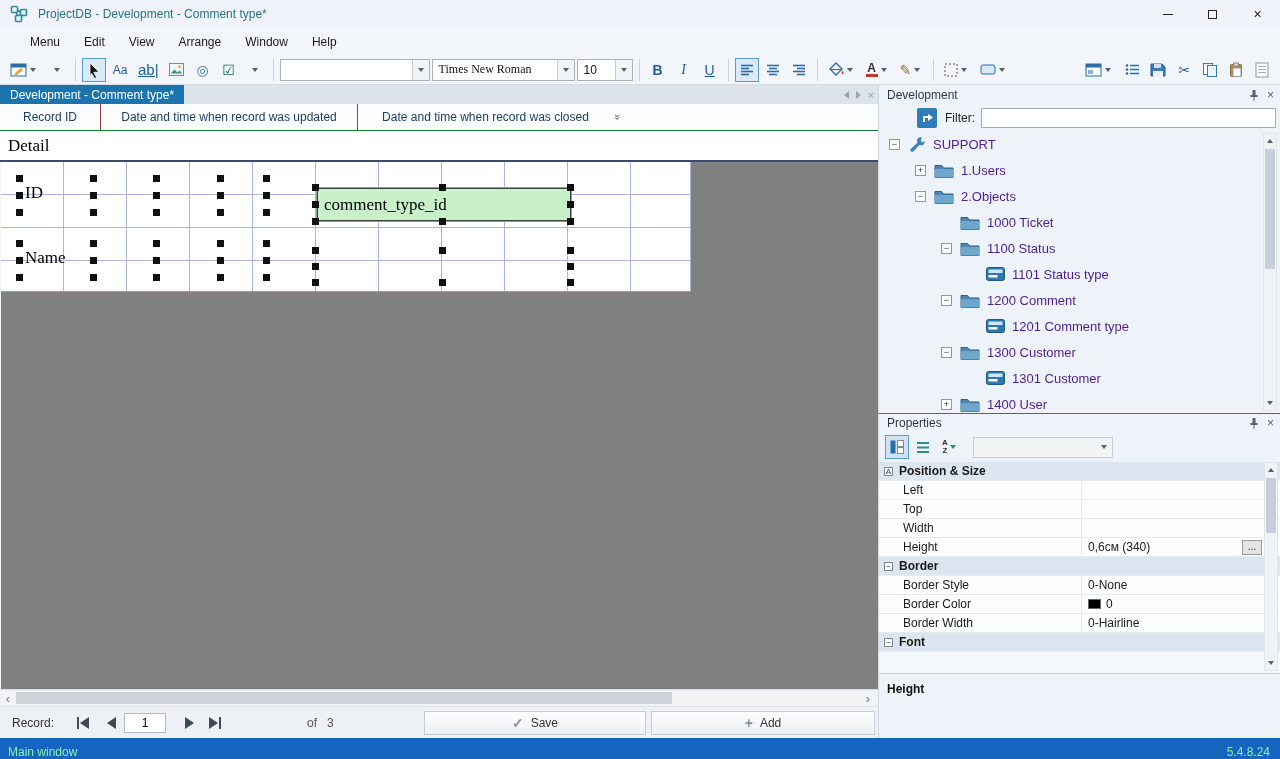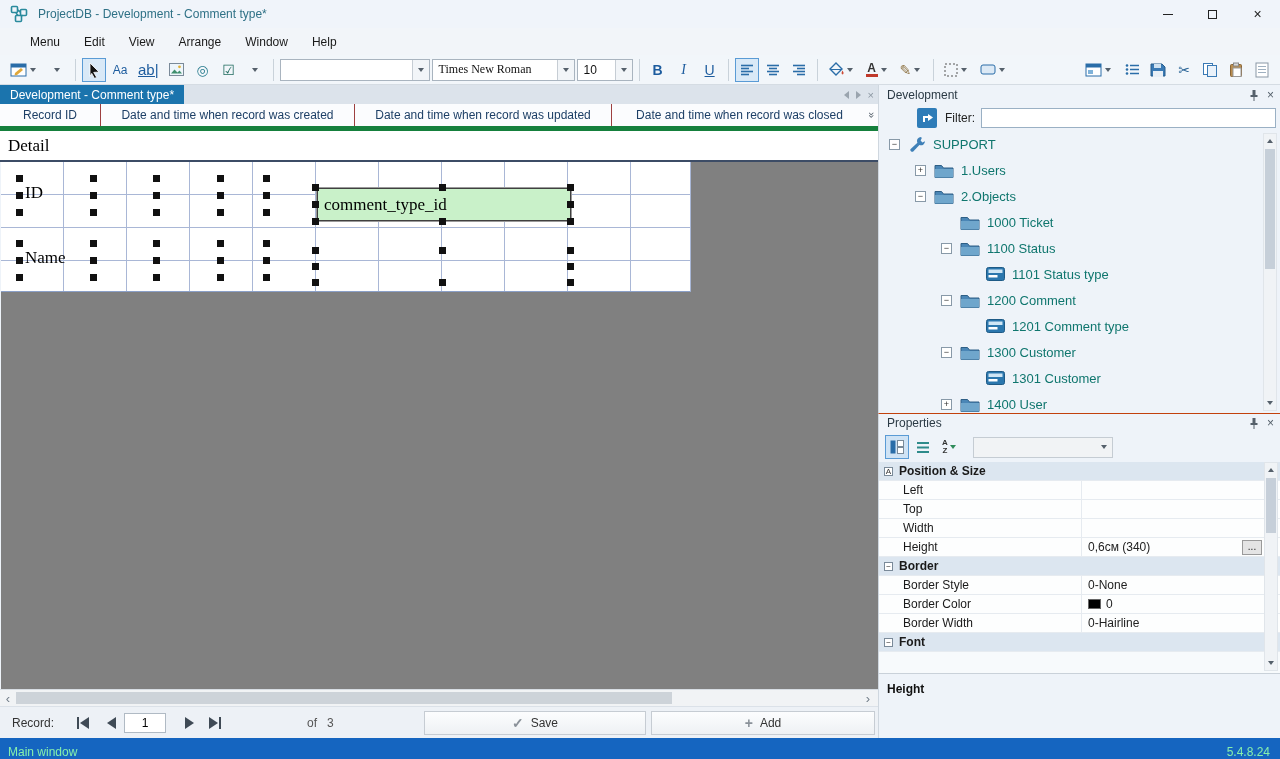--- a/index.html
+++ b/index.html
@@ -47,21 +47,21 @@
   .glyphicon { font-size:14px; color:#2a6496; }
 
   
   .tabstrip { left:0; top:85px; width:878px; height:19px; background:#dce3eb; display:flex; align-items:stretch; }
   .tab { background:#1b74ad; color:#fff; padding:0 10px; display:flex; align-items:center; font-size:12px; }
   .tabctrls { position:absolute; right:4px; top:0; height:19px; display:flex; align-items:center; gap:7px; color:#8d98a3; }
   .tri-l-sm { border-width:4px 5px 4px 0; border-color:transparent #9aa4ae transparent transparent; }
   .tri-r-sm { border-width:4px 0 4px 5px; border-color:transparent transparent transparent #9aa4ae; }
 
   
-  .colheaders { left:0; top:104px; width:878px; height:27px; background:#fbfcfe; border-bottom:5px solid #15803d; display:flex; }
+  .colheaders { left:0; top:104px; width:878px; height:27px; background:#fbfcfe; border-bottom:1px solid #15803d; display:flex; }
   .colcell { height:100%; display:flex; align-items:center; justify-content:center; color:#1d3f66; font-size:12px; }
   .colcell + .colcell { border-left:1px solid #9d4040; }
   .c0 { width:100px; } .c1 { width:254px; } .c2 { width:257px; } .c3 { width:256px; }
   .colchev { width:11px; display:flex; align-items:center; justify-content:center; color:#55606b; }
   .rot90 { transform:rotate(90deg); font-size:11px; }
 
   
   .band { left:0; top:131px; width:878px; height:31px; background:#fff; border-bottom:2px solid #3c4c66; display:flex; align-items:center; }
   .bandlabel { font-family:"Liberation Serif", serif; font-size:17px; color:#000; margin-left:8px; }
   .canvas { left:1px; top:162px; width:878px; height:527px; background:#808080; overflow:hidden; }
@@ -111,21 +111,21 @@
   .filterrow { top:104px; height:27px; display:flex; align-items:center;padding-left:32px; }
   .gobtn { margin-left:6px; width:20px; height:20px; background:#2e7cb8; border-radius:2px; display:flex; align-items:center; justify-content:center; flex:none; }
   .filterlabel { margin-left:8px; color:#222; }
   .filterinput { margin-left:6px; margin-right:4px; flex:1; height:20px; border:1px solid #9ab0c4; background:#fff; font-size:12px; padding:0 4px; font-family:"Liberation Sans", sans-serif; }
   .tree { top:131px; height:282px; overflow:hidden; }
   .trow { height:26px; display:flex; align-items:center; }
   .lvl0 { padding-left:10px; } .lvl1 { padding-left:36px; } .lvl2 { padding-left:62px; } .lvl3 { padding-left:88px; }
   .exp { width:11px; height:11px; border:1px solid #8899a8; background:#fff; font-size:9px; line-height:9px; text-align:center; color:#333; margin-right:8px; flex:none; }
   .exp.noexp { visibility:hidden; }
   .ticon { margin-right:7px; flex:none; display:flex; }
-  .tlabel { font-size:13px; color:#0f766e; white-space:nowrap; }
+  .tlabel { font-size:13px; color:#4c1d95; white-space:nowrap; }
 
   
   .vscroll { position:absolute; width:14px; background:#f0f3f6; border:1px solid #e0e5ea; }
   .varrow { position:absolute; left:0; width:12px; height:14px; display:flex; align-items:center; justify-content:center; }
   .vthumb { position:absolute; left:1px; width:10px; background:#c6cfd9; }
 
   
   .propheader { top:413px; height:19px; border-top:1px solid #c2410c; }
   .proptoolbar { top:432px; height:30px; display:flex; align-items:center; padding-left:6px; gap:2px; }
   .pbtn { width:24px; height:24px; display:flex; align-items:center; justify-content:center; border:1px solid transparent; }
@@ -387,21 +387,20 @@
   </div>
   <div class="tabctrls">
     <span class="tri tri-l-sm"></span>
     <span class="tri tri-r-sm"></span>
     <span style="font-size:11px;">×</span>
   </div>
 </div>
 
 <div class="abs colheaders">
   <div class="colcell c0">Record ID</div>
-  <div class="colcell c1">Date and time when record was created</div>
   <div class="colcell c2">Date and time when record was updated</div>
   <div class="colcell c3">Date and time when record was closed</div>
   <div class="colchev">
       <span class="rot90">»</span>
     </div>
 </div>
 
 <div class="abs band">
   <span class="bandlabel">Detail</span>
 </div>

